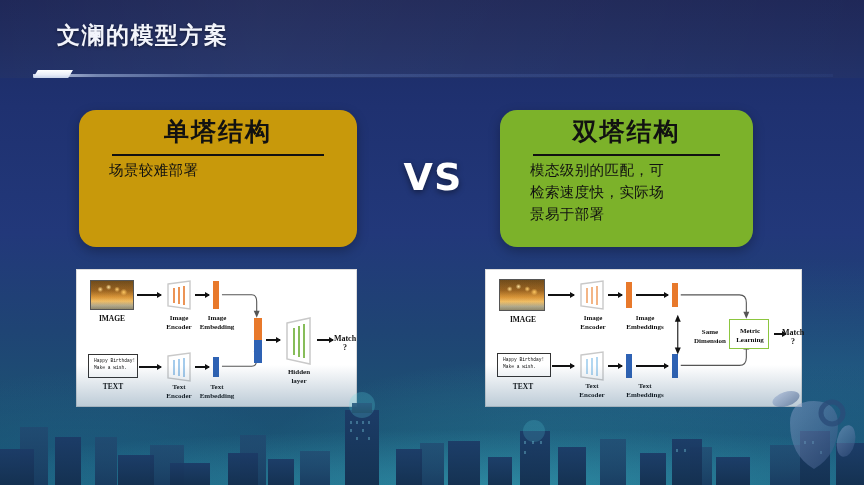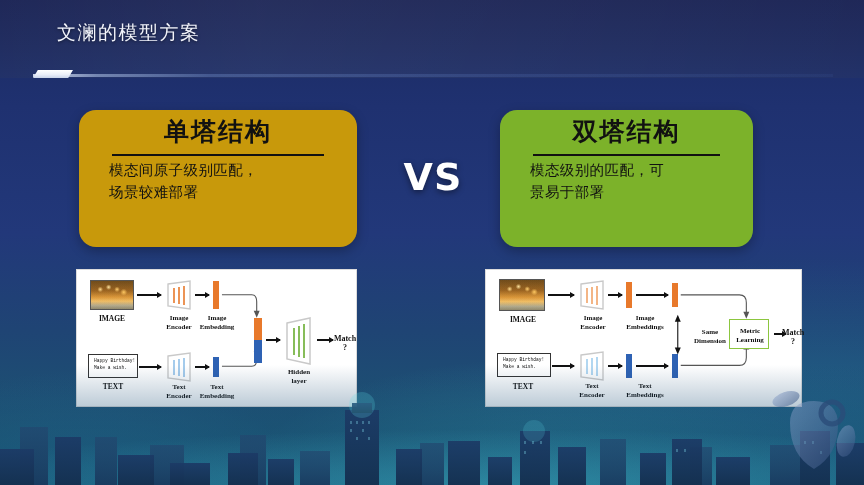--- a/index.html
+++ b/index.html
@@ -14,22 +14,22 @@
       radial-gradient(ellipse 300px 160px at 10% 100%, rgba(40,120,160,.40) 0%, rgba(40,120,160,0) 72%),
       radial-gradient(ellipse 500px 240px at 95% 88%, rgba(40,130,170,.35) 0%, rgba(40,130,170,0) 70%),
       linear-gradient(180deg,#1b2a62 0%, #1f3170 22%, #22387a 48%, #1f4474 68%, #1d4f73 82%, #1b5570 92%, #1a5a72 100%);
   }
 
   
   .header{position:absolute;left:0;top:0;width:864px;height:78px;
     background:linear-gradient(180deg,#1b2455 0%, #1d2a5e 60%, #1e2e66 100%);}
   .header:after{content:"";position:absolute;left:0;top:0;width:864px;height:78px;
     background:linear-gradient(90deg, rgba(255,255,255,.02) 0%, rgba(255,255,255,.05) 30%, rgba(255,255,255,.02) 100%);}
-  .page-title{position:absolute;left:57px;top:20px;font-size:19px;color:#f2f4fb;
-    letter-spacing:1.5px;z-index:3;font-weight:400;
+  .page-title{position:absolute;left:57px;top:20px;font-size:23px;color:#f2f4fb;
+    letter-spacing:1.5px;z-index:3;font-weight:700;
     text-shadow:0 1px 3px rgba(0,0,0,.5);}
   .brand{position:absolute;right:24px;top:22px;z-index:3;display:flex;align-items:center;gap:9px;}
   .brand-left{font-size:19px;font-weight:bold;color:#ffffff;letter-spacing:-.5px;
     font-family:"DejaVu Sans",sans-serif;transform:scaleX(.92);}
   .brand-div{width:1px;height:19px;background:rgba(255,255,255,.55);}
   .brand-right{font-size:19px;font-weight:bold;letter-spacing:-.4px;
     font-family:"DejaVu Sans",sans-serif;transform:scaleX(.94);
     background:linear-gradient(90deg,#9fe8df 0%,#bff3ea 35%,#d7f7f1 70%,#eafbf8 100%);
     -webkit-background-clip:text;background-clip:text;color:transparent;}
   .divider{position:absolute;left:33px;top:74px;width:800px;height:3px;z-index:3;
@@ -196,32 +196,32 @@
 
   <div class="header"></div>
   <div class="page-title">文澜的模型方案</div>
   <div class="divider"></div>
   <div class="divider-accent"></div>
 
   <div class="cmp-box box-left">
     <div class="cmp-title">单塔结构</div>
     <div class="cmp-rule"></div>
     <div class="cmp-body">
-      <div>模态间原子级别匹配，</div>
       <div>场景较难部署</div>
     </div>
   </div>
 
   <div class="vs">VS</div>
 
   <div class="cmp-box box-right">
     <div class="cmp-title">双塔结构</div>
     <div class="cmp-rule"></div>
     <div class="cmp-body">
       <div>模态级别的匹配，可</div>
+      <div>检索速度快，实际场</div>
       <div>景易于部署</div>
     </div>
   </div>
 
   <div class="panel panel-left">
     <div class="fig">
 
       <div class="thumb" style="left:13px;top:10px;width:44px;height:30px;"></div>
       <div class="lbl big" style="left:6px;top:45px;width:58px;">IMAGE</div>
 

